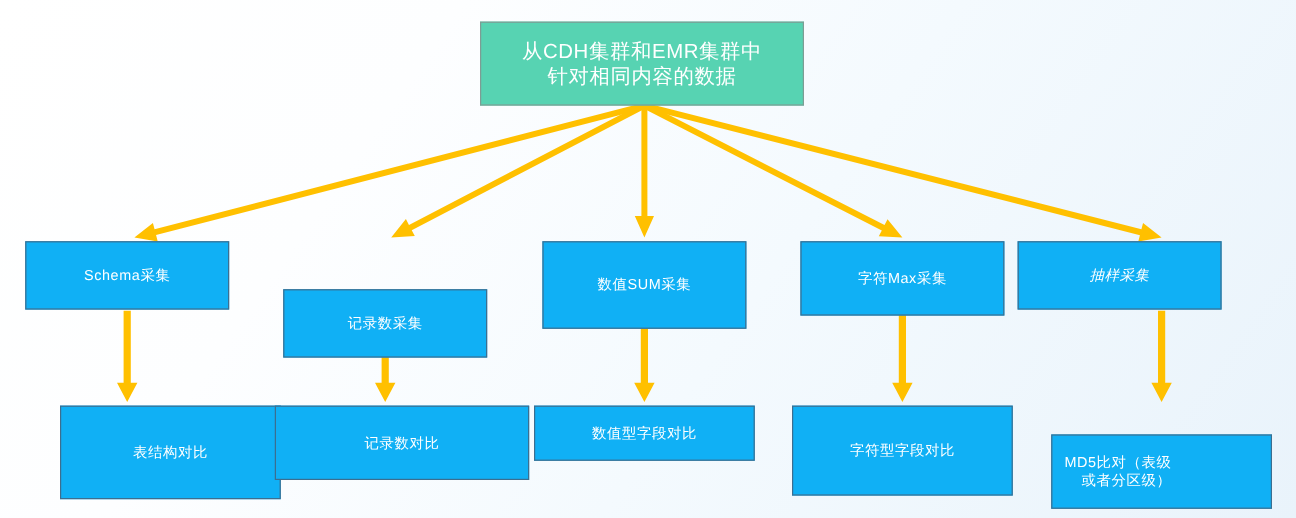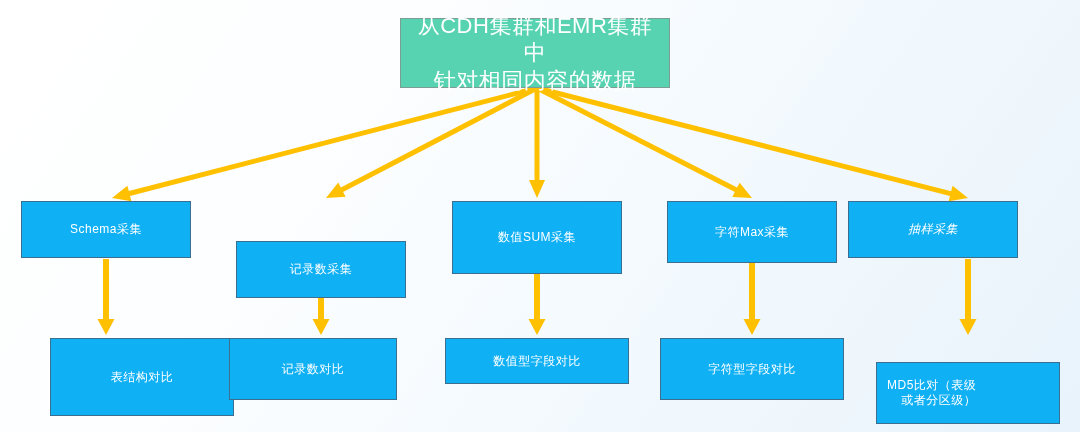--- a/index.html
+++ b/index.html
@@ -35,21 +35,21 @@
     justify-content: center;
     color: #ffffff;
     letter-spacing: 0.5px;
     line-height: 1.25;
     text-align: center;
     z-index: 2;
   }
   .node-root {
     background: #57d3b2;
     border: 1px solid #7d9d94;
-    font-size: 22px;
+    font-size: 17px;
     padding: 0 6px;
   }
   .node-blue {
     background: #10b0f5;
     border: 1px solid #3c6e8f;
     font-size: 12px;
     padding: 0 4px;
   }
   .node-blue.align-left {
     justify-content: flex-start;
@@ -99,27 +99,27 @@
         <span class="node-label">字符Max采集</span>
       </div>
       <div class="node node-blue" style="left: 848px; top: 201px; width: 170px; height: 57px; font-style: italic;">
         <span class="node-label">抽样采集</span>
       </div>
     </div>
   <div id="compare-row">
       <div class="node node-blue" style="left: 14px; top: 338px; width: 184px; height: 78px; margin-left: 36px;">
         <span class="node-label">表结构对比</span>
       </div>
-      <div class="node node-blue" style="left: 229px; top: 338px; width: 168px; height: 62px;">
+      <div class="node node-blue" style="left: 229px; top: 338px; width: 212px; height: 62px;">
         <span class="node-label">记录数对比</span>
       </div>
       <div class="node node-blue" style="left: 445px; top: 338px; width: 184px; height: 46px;">
         <span class="node-label">数值型字段对比</span>
       </div>
-      <div class="node node-blue" style="left: 660px; top: 338px; width: 184px; height: 62px;">
+      <div class="node node-blue" style="left: 660px; top: 338px; width: 184px; height: 75px;">
         <span class="node-label">字符型字段对比</span>
       </div>
       <div class="node node-blue align-left" style="left: 876px; top: 338px; width: 184px; height: 62px;">
         <span class="node-label">MD5比对（表级
 或者分区级）</span>
       </div>
     </div>
 
 </div>
 

